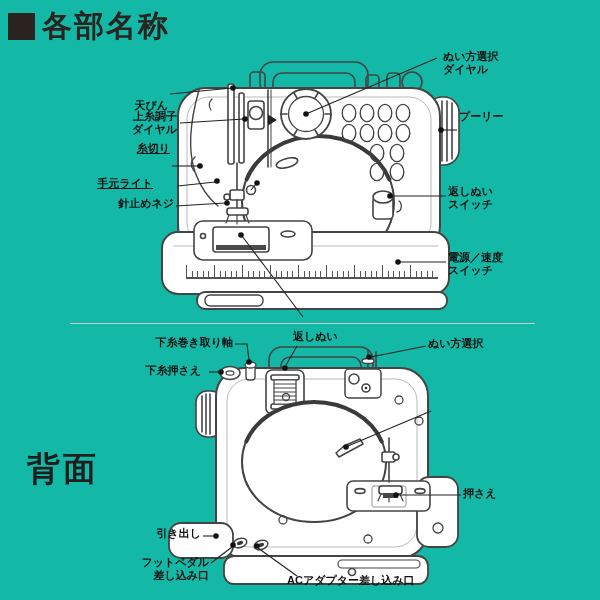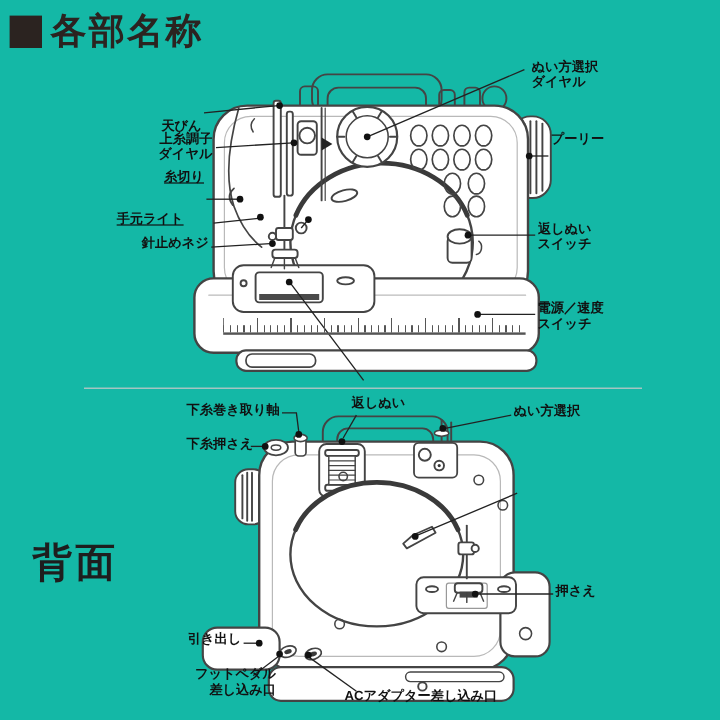--- a/index.html
+++ b/index.html
@@ -297,22 +297,22 @@
   <div class="lbl r" style="right:426px;top:197px;text-align:center;">針止めネジ</div>
   <div class="lbl" style="left:443px;top:50px;">ぬい方選択
 ダイヤル</div>
   <div class="lbl" style="left:459px;top:110px;">プーリー</div>
   <div class="lbl" style="left:448px;top:185px;text-align:right;">返しぬい
 スイッチ</div>
   <div class="lbl" style="left:448px;top:251px;">電源／速度
 スイッチ</div>
 
   <div class="lbl r" style="right:367px;top:336px;">下糸巻き取り軸</div>
-  <div class="lbl r" style="right:389px;top:364px;text-align:right;">下糸押さえ</div>
+  <div class="lbl r" style="right:399px;top:364px;text-align:right;">下糸押さえ</div>
   <div class="lbl" style="left:293px;top:330px;">返しぬい</div>
   <div class="lbl" style="left:428px;top:337px;">ぬい方選択</div>
   <div class="lbl" style="left:463px;top:487px;">押さえ</div>
   <div class="lbl r" style="right:399px;top:527px;">引き出し</div>
-  <div class="lbl r" style="right:370px;top:556px;">フットペダル
+  <div class="lbl r" style="right:391px;top:556px;">フットペダル
 差し込み口</div>
   <div class="lbl" style="left:287px;top:574px;">ACアダプター差し込み口</div>
 
 </div>
 
 </body></html>

